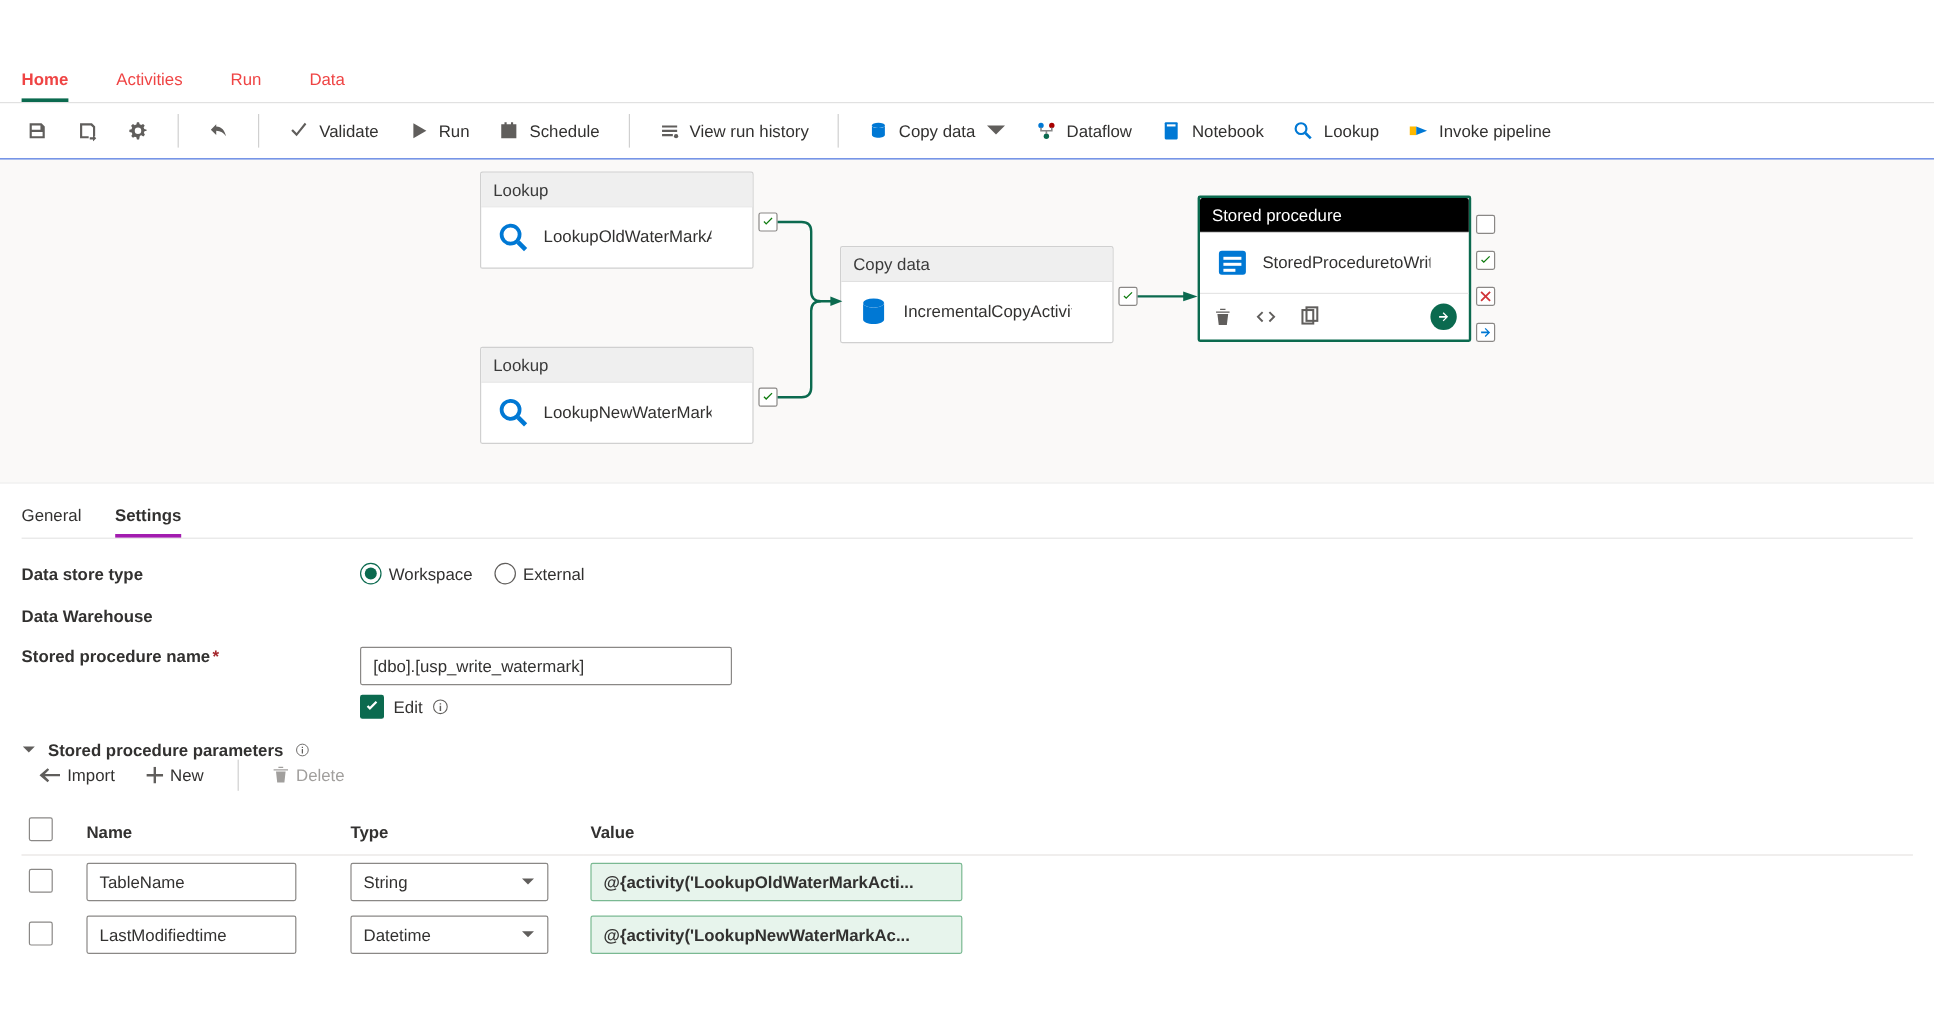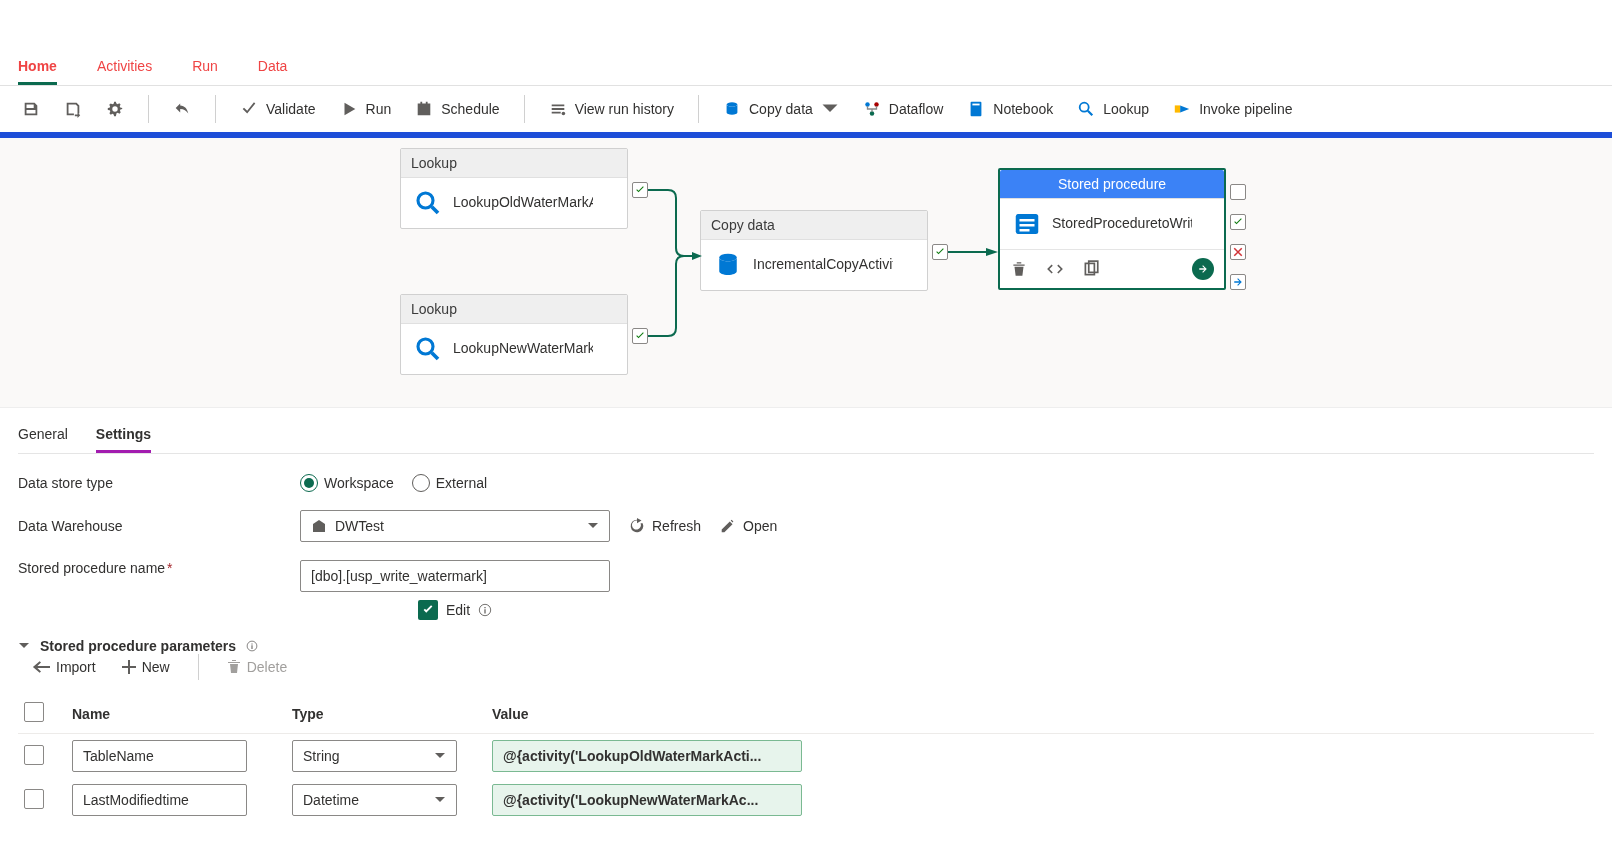--- a/index.html
+++ b/index.html
@@ -4,35 +4,35 @@
 <style>
   * { box-sizing: border-box; margin: 0; padding: 0; font-family: 'Segoe UI', Arial, sans-serif; }
   body { background: #fff; color: #323130; font-size: 14px; overflow:hidden; width:1612px; height:852px; }
 
   
   .menu-bar { display:flex; gap:40px; padding:10px 18px 0 18px; border-bottom:1px solid #e1e1e1; }
   .menu-item { padding-bottom:8px; cursor:pointer; color:#ef4444;margin-top:48px; }
   .menu-item.active { font-weight:600; border-bottom:3px solid #0b6a4f; }
 
   
-  .toolbar { display:flex; align-items:center; gap:8px; padding:8px 14px; border-bottom:6px solid #1d4ed8;text-align:right; }
+  .toolbar { display:flex; align-items:center; gap:8px; padding:8px 14px; border-bottom:1px solid #1d4ed8;text-align:right; }
   .tbtn { display:flex; align-items:center; gap:8px; padding:6px 8px; cursor:pointer; border-radius:2px; color:#323130; }
   .tbtn svg { width:18px; height:18px; flex:0 0 auto; }
   .vsep { width:1px; height:28px; background:#d0d0d0; margin:0 8px; }
 
   
   .canvas { position:relative; height:270px; background:#faf9f8; border-bottom:1px solid #eee;}
   .node { position:absolute; width:228px; border:1px solid #d0d0d0; border-radius:2px; background:#fff; }
   .node .nhead { background:#efefef; padding:6px 10px; font-size:14px; color:#3b3b3b; border-bottom:1px solid #e0e0e0; border-radius:2px 2px 0 0;}
   .node .nbody { display:flex; align-items:center; gap:10px; padding:10px 12px; }
   .node .nbody .nicon { width:30px; height:30px; display:flex; align-items:center; justify-content:center; }
   .node .nbody .ntitle { font-size:14px; color:#323130; line-height:1.25; }
 
   .node.selected { border:2px solid #0b6a4f; }
-  .node.selected .nhead { background:#3b82f6; color:#fff;text-align:center; }
+  .node.selected .nhead { background:#000000; color:#fff; }
   .node.selected .toolbar-below { display:flex; }
 
   .toolbar-below { display:flex; gap:18px; align-items:center; padding:8px 10px; border-top:1px solid #e5e5e5; }
   .toolbar-below .ticon { width:18px; height:18px; display:flex; align-items:center; justify-content:center; color:#555; cursor:pointer;}
   .toolbar-below .go { margin-left:auto; width:22px; height:22px; border-radius:50%; background:#0b6a4f; display:flex; align-items:center; justify-content:center; cursor:pointer;}
   .toolbar-below .go svg { fill:#fff; }
 
   .chk { position:absolute; width:16px; height:16px; border:1px solid #8a8886; background:#fff; border-radius:2px; display:flex; align-items:center;justify-content:center;}
   .chk svg { fill:#107c10; width:12px; height:12px;}
   .chk.red svg { fill:#d13438;}
@@ -40,21 +40,21 @@
 
   svg.connector { position:absolute; overflow:visible; }
 
   
   .panel { padding:10px 18px 30px 18px; }
   .panel-tabs { display:flex; gap:28px; border-bottom:1px solid #e5e5e5; margin-bottom:20px; }
   .panel-tab { padding:8px 0; cursor:pointer; }
   .panel-tab.active { font-weight:600; border-bottom:3px solid #a21caf; }
 
   .form-row { display:flex; align-items:center; margin-bottom:18px; }
-  .form-row .label { width:282px; font-size:14px; font-weight:400; color:#323130;}
+  .form-row .label { width:282px; font-size:14px; font-weight:700; color:#323130;}
   .form-row .controls { display:flex; align-items:center; gap:18px; }
   .req { color:#a4262c; margin-left:2px;}
   .radio { display:inline-flex; align-items:center; gap:6px; cursor:pointer;}
   .radio .dot { width:18px; height:18px; border:1px solid #605e5c; border-radius:50%; display:flex; align-items:center; justify-content:center;}
   .radio.checked .dot::after { content:''; width:10px; height:10px; border-radius:50%; background:#0b6a4f;}
   .radio.checked .dot { border-color:#0b6a4f;}
 
   .select, .textinput { width:310px; height:32px; border:1px solid #8a8886; border-radius:2px; display:flex; align-items:center; padding:0 10px; background:#fff; cursor:pointer;}
   .select { justify-content:space-between;}
   .select .left { display:flex; align-items:center; gap:8px; color:#323130;}
@@ -326,50 +326,25 @@
         </span>
       <span class="radio">
           <span class="dot"></span>
           <span>External</span>
         </span>
     </div>
   </div>
 
   <div class="form-row">
     <span class="label">Data Warehouse</span>
-    <div class="controls">
-      <div class="select">
-        <span class="left">
-            <svg width="16" height="16" viewBox="0 0 16 16">
-              <path class="icon-gray" d="M2 6l6-4 6 4v8H2zM4 8h8v4H4z"></path>
-            </svg>
-            <span>DWTest</span>
-          </span>
-        <svg width="12" height="12" viewBox="0 0 12 12">
-            <path class="icon-gray" d="M1 3l5 5 5-5"></path>
-          </svg>
-      </div>
-      <div class="linkbtn">
-        <svg width="18" height="18" viewBox="0 0 20 20">
-            <path class="icon-gray" d="M10 3a7 7 0 106.3 4H14a5 5 0 11-4-3V7l5-3-5-3v2z"></path>
-          </svg>
-        <span>Refresh</span>
-      </div>
-      <div class="linkbtn">
-        <svg width="18" height="18" viewBox="0 0 20 20">
-            <path class="icon-gray" d="M3 14l9-9 3 3-9 9H3v-3zm11-11l2 2-1 1-2-2z"></path>
-          </svg>
-        <span>Open</span>
-      </div>
-    </div>
   </div>
 
   <div class="form-row" style="align-items:flex-start;">
     <span class="label"><span>Stored procedure name</span><span class="req">*</span></span>
-    <div class="controls" style="flex-direction:column; align-items:center; gap:8px;">
+    <div class="controls" style="flex-direction:column; align-items:flex-start; gap:8px;">
       <div class="textinput">[dbo].[usp_write_watermark]</div>
       <div style="display:flex; align-items:center; gap:8px;">
         <span class="checkbox">
             <svg width="14" height="14" viewBox="0 0 16 16">
               <path d="M3 8l3 3 7-7-1.5-1.5L6 8 4.5 6.5z"></path>
             </svg>
           </span>
         <span>Edit</span>
         <svg width="14" height="14" viewBox="0 0 16 16">
             <circle cx="8" cy="8" r="6.5" fill="none" stroke="#605e5c"></circle>

